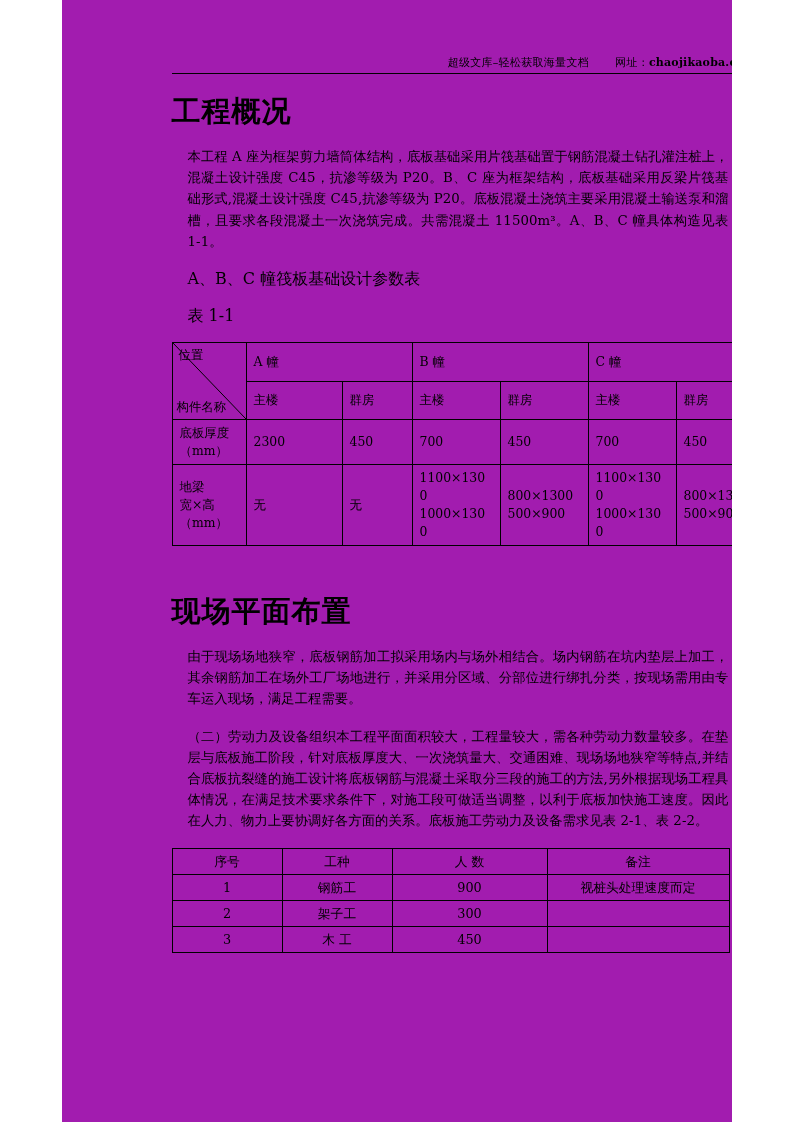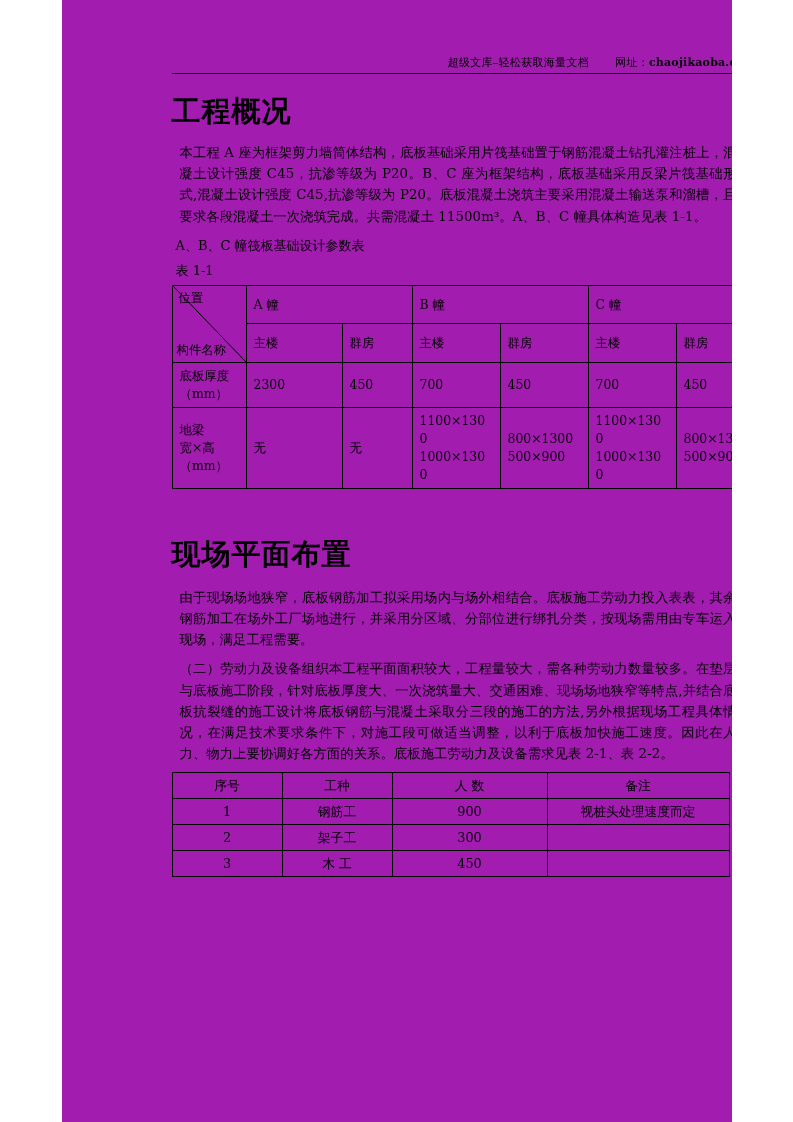--- a/index.html
+++ b/index.html
@@ -60,32 +60,32 @@
     margin: 0 0 12px 0;
     padding: 0;
     letter-spacing: 1px;
   }
   h1.doc-heading.second {
     margin-top: 0;
     margin-bottom: 14px;
   }
 
   p.body-text {
-    margin: 8px;
+    margin: 16px;
     padding: 0;
     font-size: 13.3px;
     line-height: 21.2px;
     text-align: justify;
     text-justify: inter-ideograph;
     letter-spacing: 0.1px;
   }
 
   .caption {
-    margin: 4px;
-    font-size: 13px;
+    margin: 16px;
+    font-size: 16px;
     line-height: 21px;
   }
 
   
   table.doc-table {
     border-collapse: collapse;
     table-layout: fixed;
     font-size: 12.4px;
     width: 557px;
     margin: 2px 5px 0 0;
@@ -234,21 +234,21 @@
           </td>
         </tr>
       </tbody>
     </table>
 
 
     <div class="spacer-lg"></div>
 
     <h1 class="doc-heading second">现场平面布置</h1>
 
-    <p class="body-text">由于现场场地狭窄，底板钢筋加工拟采用场内与场外相结合。底板施工劳动力投入表表，其余钢筋加工在场外工厂场地进行，并采用分区域、分部位进行绑扎分类，按现场需用由专车运入现场，满足工程需要。</p>
+    <p class="body-text">由于现场场地狭窄，底板钢筋加工拟采用场内与场外相结合。场内钢筋在坑内垫层上加工，其余钢筋加工在场外工厂场地进行，并采用分区域、分部位进行绑扎分类，按现场需用由专车运入现场，满足工程需要。</p>
     <p class="body-text">（二）劳动力及设备组织本工程平面面积较大，工程量较大，需各种劳动力数量较多。在垫层与底板施工阶段，针对底板厚度大、一次浇筑量大、交通困难、现场场地狭窄等特点,并结合底板抗裂缝的施工设计将底板钢筋与混凝土采取分三段的施工的方法,另外根据现场工程具体情况，在满足技术要求条件下，对施工段可做适当调整，以利于底板加快施工速度。因此在人力、物力上要协调好各方面的关系。底板施工劳动力及设备需求见表 2-1、表 2-2。</p>
 
 
     <table id="table-2-1" class="doc-table">
       <colgroup>
         <col style="width:110px">
         <col style="width:110px">
         <col style="width:155px">
         <col style="width:182px">
       </colgroup>

